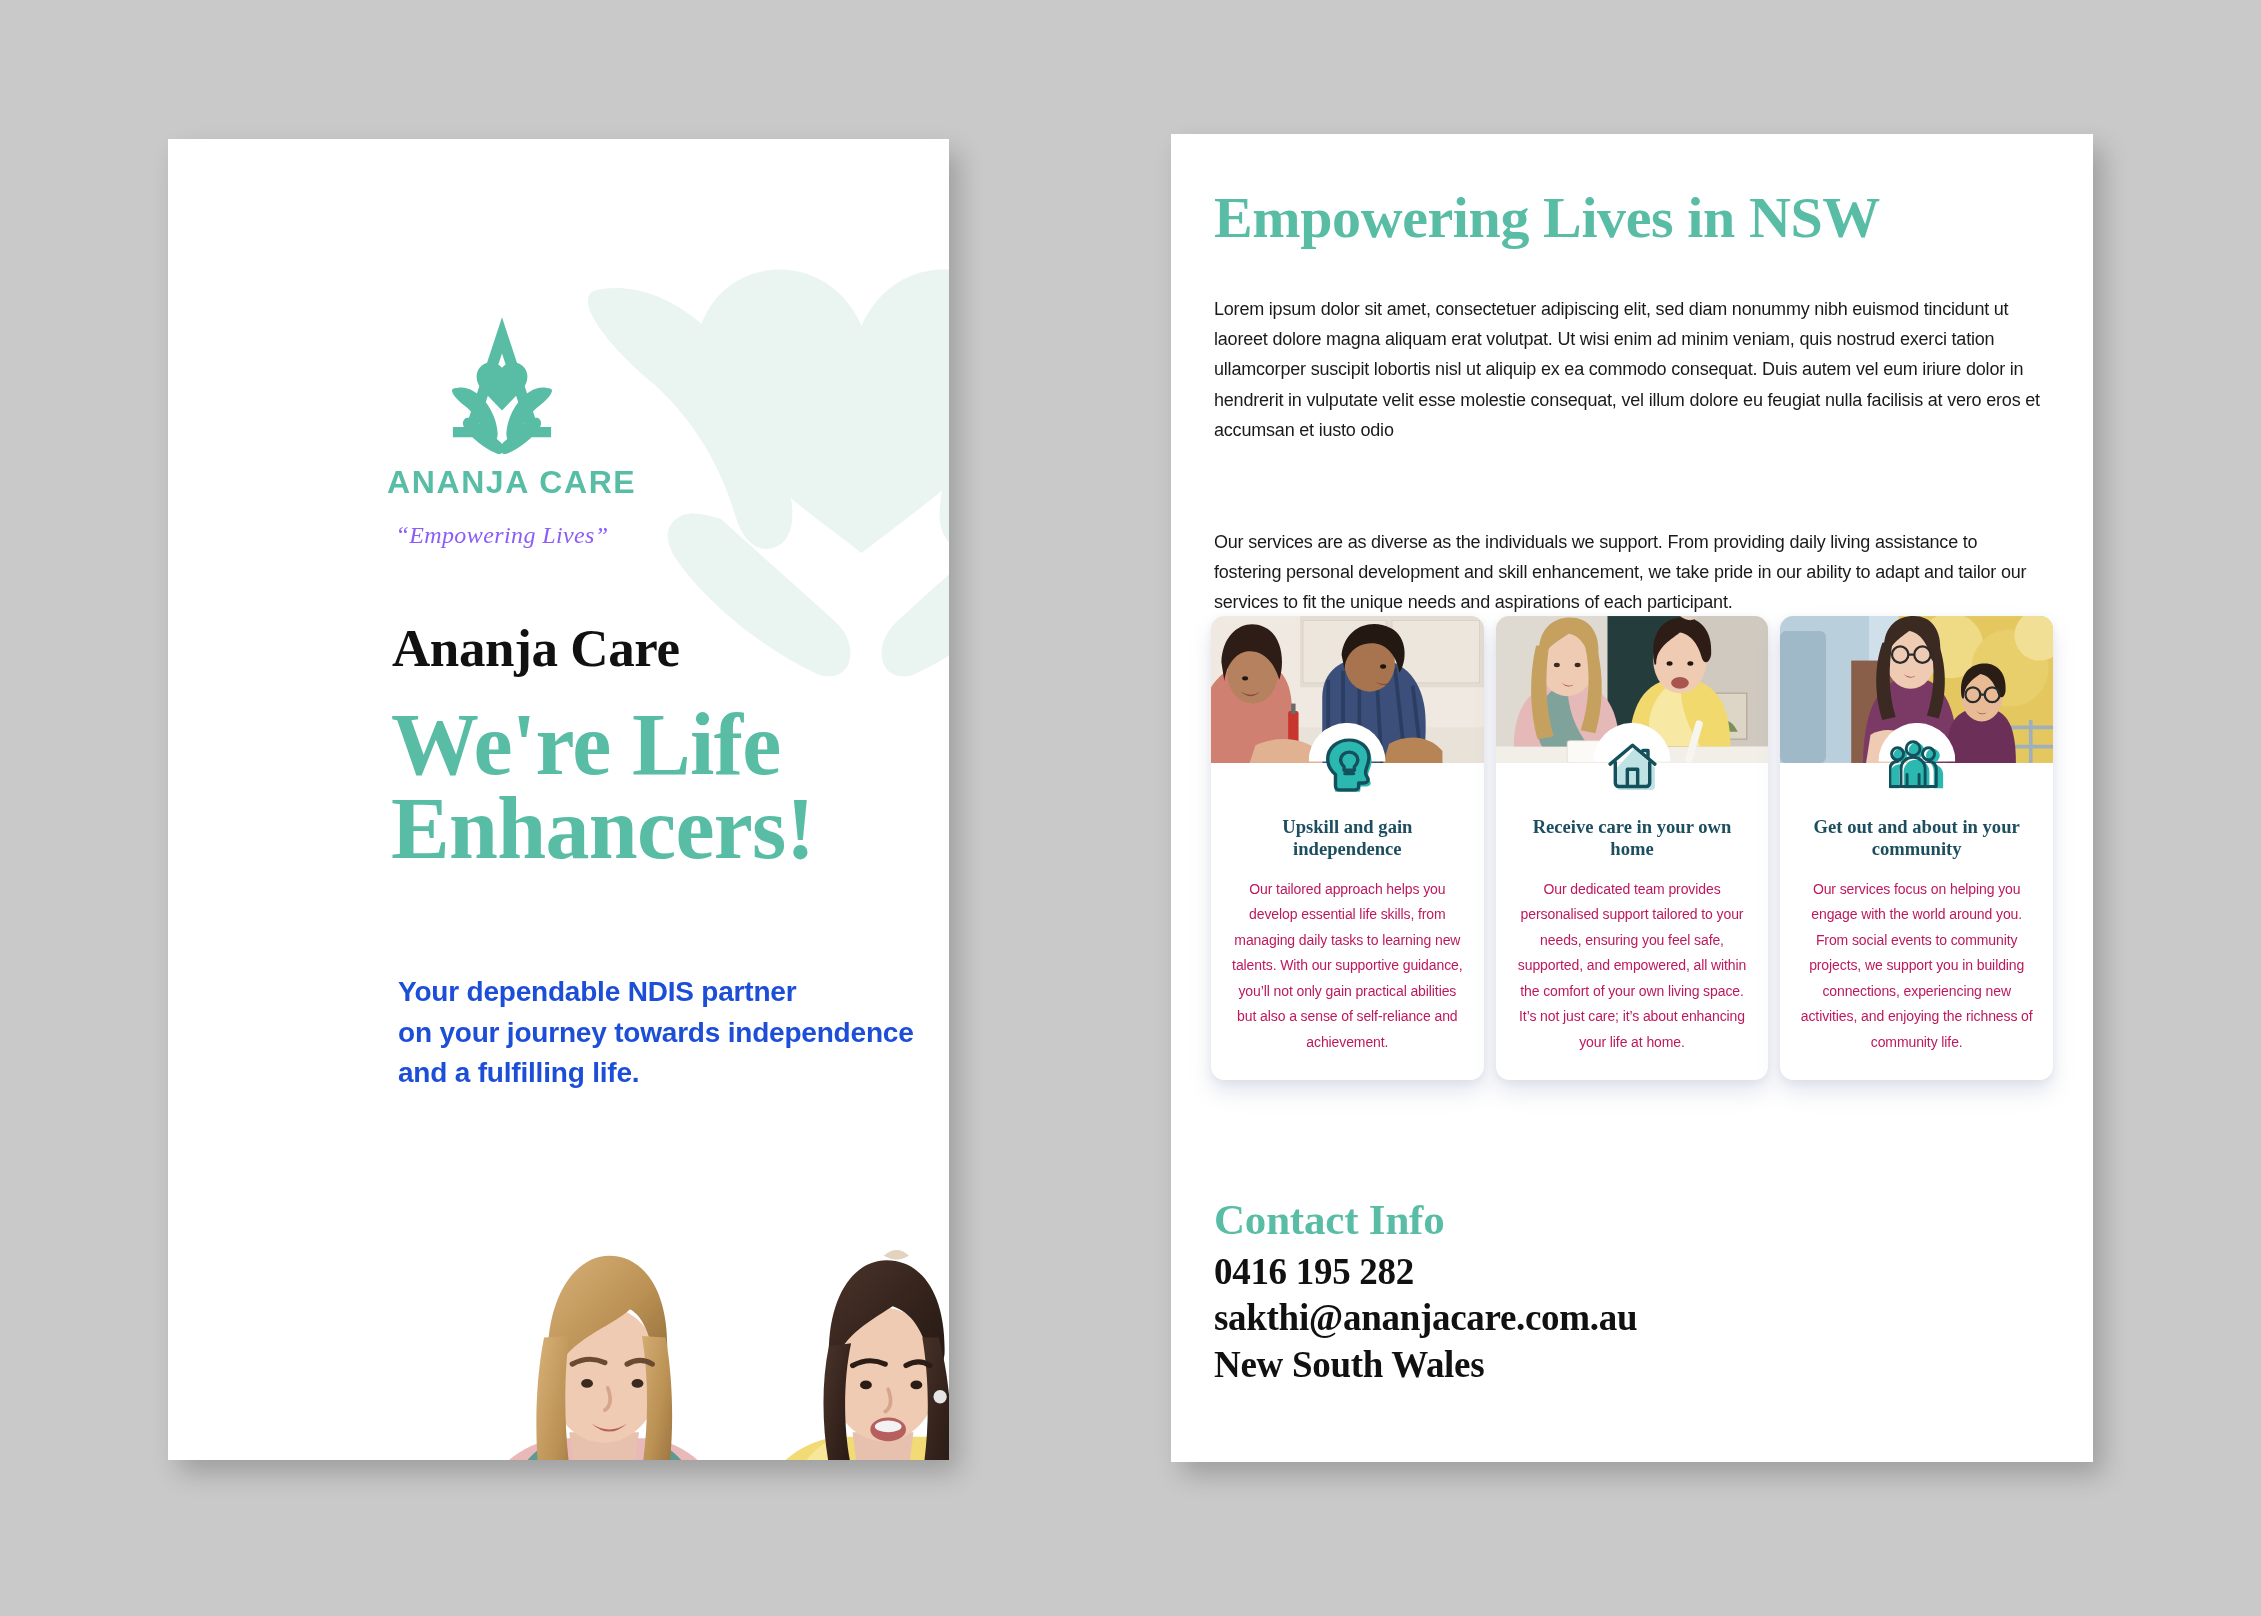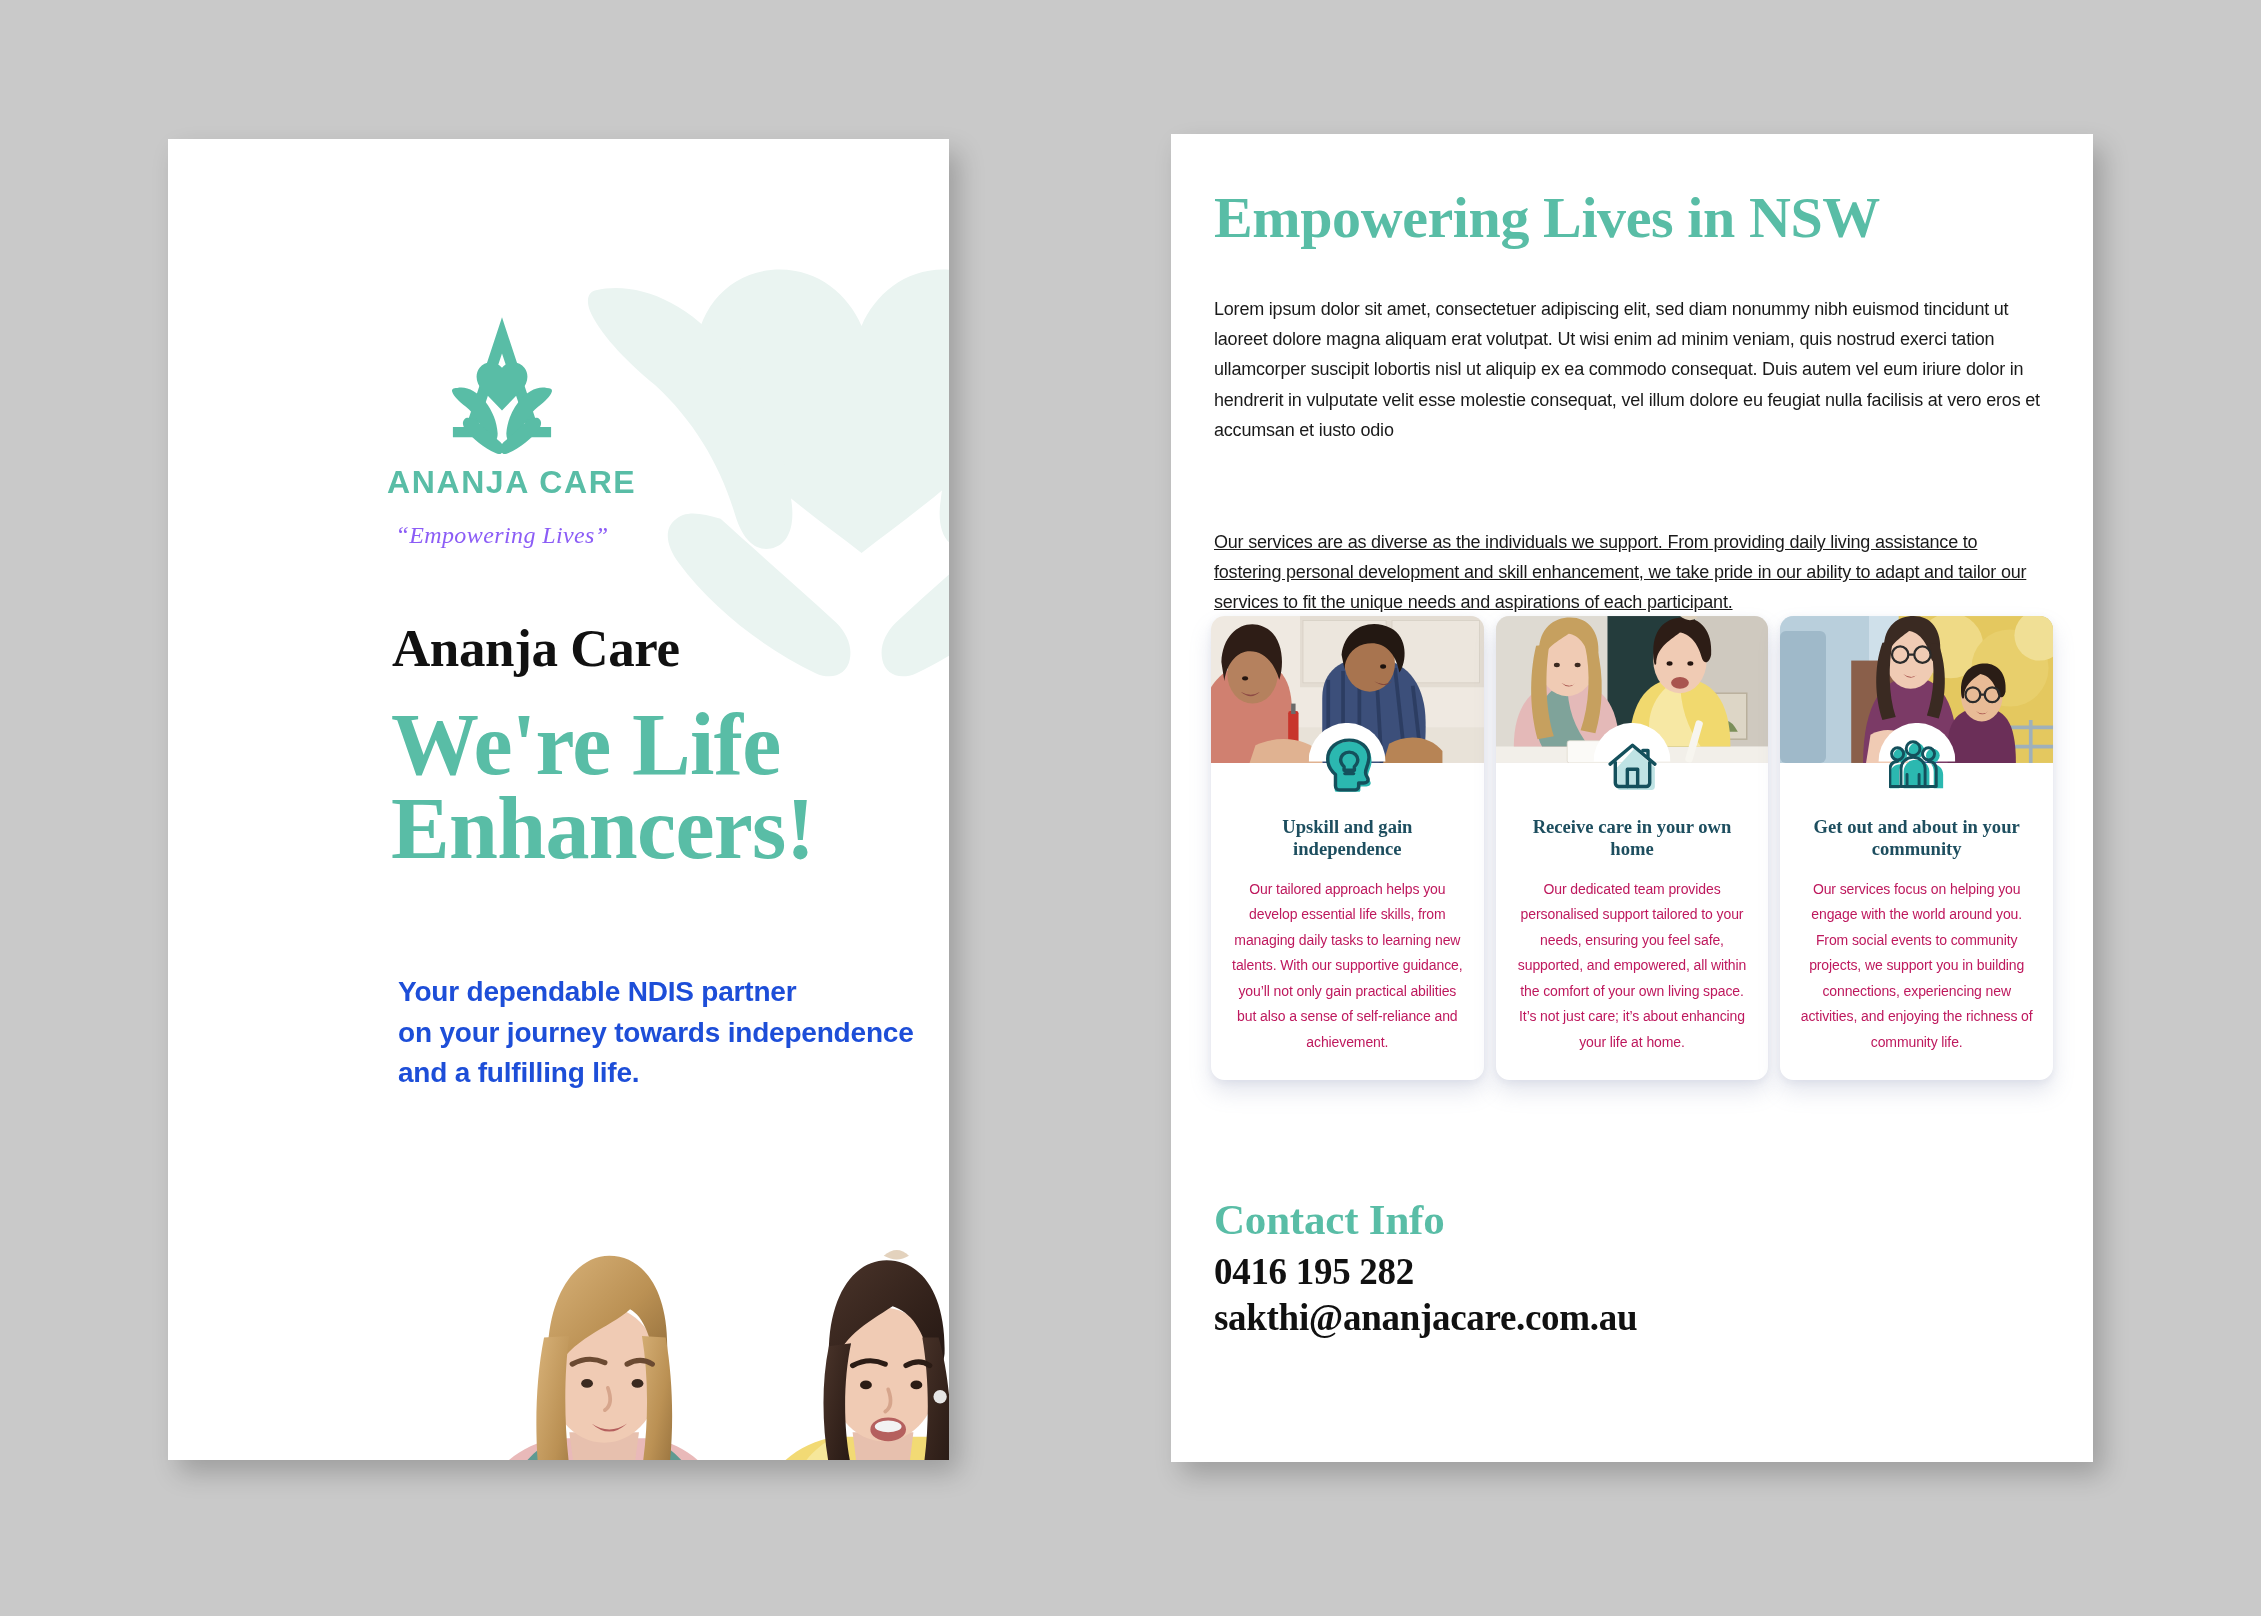--- a/index.html
+++ b/index.html
@@ -78,21 +78,21 @@
     font-size:18px; line-height:1.68; color:#1a1a1a;
     letter-spacing:-0.2px;
   }
   #r-body-1 { top:160px; }
   .r-h2 {
     position:absolute; left:43px; top:283px;
     font-family:"Liberation Serif", serif;
     font-weight:700; font-size:58px; color:#59bda6;
     letter-spacing:-0.4px; white-space:nowrap;
   }
-  #r-body-2 { top:393px; width:830px;text-decoration:underline; }
+  #r-body-2 { top:393px; width:830px; }
 
   
   .cards {
     position:absolute; left:40px; top:482px;
     width:842px; display:flex; gap:12px;
   }
   .card {
     width:273px;
     background:#ffffff;
     border-radius:13.4px;
@@ -431,17 +431,18 @@
           <div class="card-title">Get out and about in your community</div>
           <div class="card-text">Our services focus on helping you engage with the world around you. From social events to community projects, we support you in building connections, experiencing new activities, and enjoying the richness of community life.</div>
         </div>
       </div>
     </div>
 
     <div class="contact">
       <div class="contact-title">Contact Info</div>
       <div class="contact-line">0416 195 282</div>
       <div class="contact-line">sakthi@ananjacare.com.au</div>
+      <div class="contact-line">New South Wales</div>
     </div>
 
   </div>
 </div>
 
 
 </body></html>

